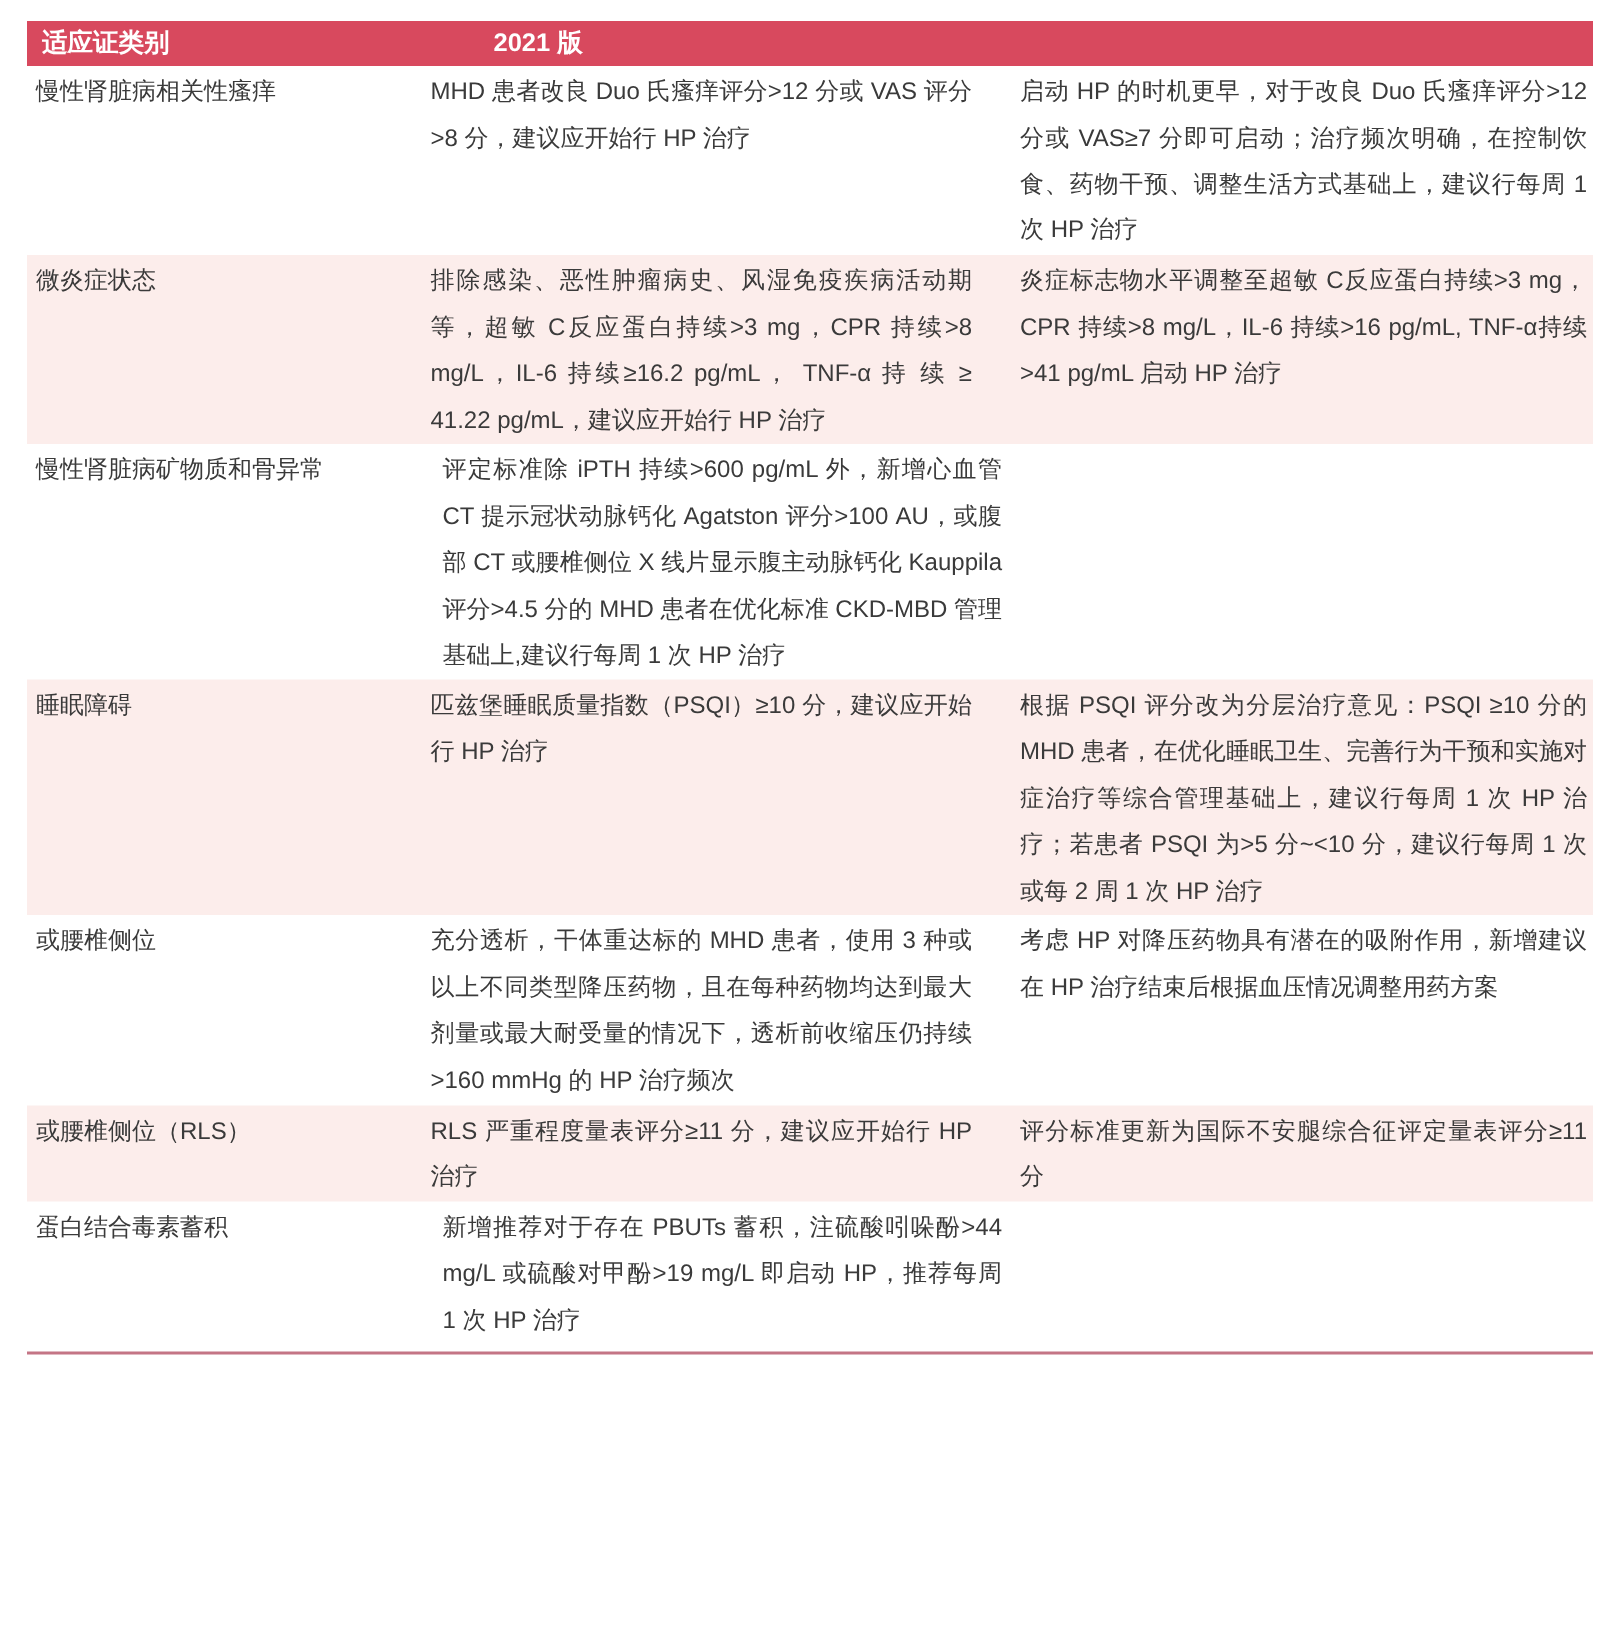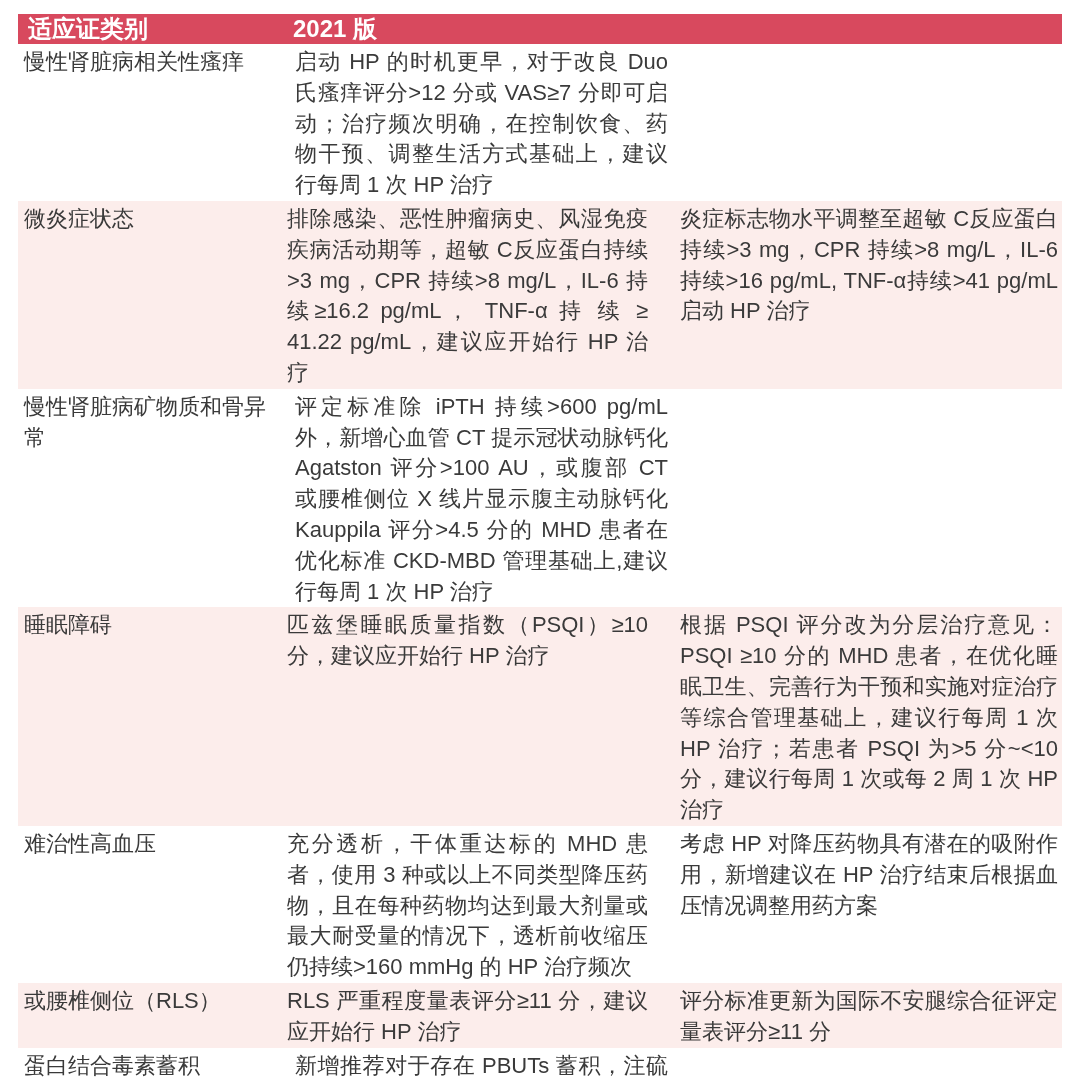--- a/index.html
+++ b/index.html
@@ -22,31 +22,31 @@
     position:absolute;
     left:18px; top:14px;
     width:1044px;
   }
   .thead{
     display:grid;
     grid-template-columns:269px 385px 390px;
     background:var(--header-bg);
     color:var(--header-text);
     font-weight:bold;
-    font-size:24px;
+    font-size:17px;
     line-height:30px;
     height:30px;
   }
   .thead .c1{padding-left:10px;}
-  .thead .c2{padding-left:6px;}
+  .thead .c2{padding-left:6px;margin-left:36px;}
   .thead .c3{padding-left:8px;}
   .row{
     display:grid;
     grid-template-columns:269px 385px 390px;
-    font-size:22px;
+    font-size:16px;
     line-height:30.8px;
   }
   .row.alt{ background:var(--alt-row-bg); }
   .row .c1{
     padding-left:6px;
     padding-right:14px;
     padding-top:3px;
   }
   .row .c2{
     padding-right:24px;
@@ -71,20 +71,21 @@
 
 <div class="table">
 
   <div class="thead">
     <div class="c1">适应证类别</div>
     <div class="c2">2021 版</div>
   </div>
 
   <div class="row">
     <div class="c1">慢性肾脏病相关性瘙痒</div>
+    <div class="c2">MHD 患者改良 Duo 氏瘙痒评分&gt;12 分或 VAS 评分&gt;8 分，建议应开始行 HP 治疗</div>
     <div class="c3">启动 HP 的时机更早，对于改良 Duo 氏瘙痒评分&gt;12 分或 VAS≥7 分即可启动；治疗频次明确，在控制饮食、药物干预、调整生活方式基础上，建议行每周 1 次 HP 治疗</div>
   </div>
 
   <div class="row alt">
     <div class="c1">微炎症状态</div>
     <div class="c2">排除感染、恶性肿瘤病史、风湿免疫疾病活动期等，超敏 C反应蛋白持续&gt;3 mg，CPR 持续&gt;8 mg/L，IL-6 持续≥16.2 pg/mL， TNF-α 持 续 ≥ 41.22 pg/mL，建议应开始行 HP 治疗</div>
     <div class="c3">炎症标志物水平调整至超敏 C反应蛋白持续&gt;3 mg，CPR 持续&gt;8 mg/L，IL-6 持续&gt;16 pg/mL, TNF-α持续&gt;41 pg/mL 启动 HP 治疗</div>
   </div>
 
   <div class="row">
@@ -92,21 +93,21 @@
     <div class="c3">评定标准除 iPTH 持续&gt;600 pg/mL 外，新增心血管 CT 提示冠状动脉钙化 Agatston 评分&gt;100 AU，或腹部 CT 或腰椎侧位 X 线片显示腹主动脉钙化 Kauppila 评分&gt;4.5 分的 MHD 患者在优化标准 CKD-MBD 管理基础上,建议行每周 1 次 HP 治疗</div>
   </div>
 
   <div class="row alt">
     <div class="c1">睡眠障碍</div>
     <div class="c2">匹兹堡睡眠质量指数（PSQI）≥10 分，建议应开始行 HP 治疗</div>
     <div class="c3">根据 PSQI 评分改为分层治疗意见：PSQI ≥10 分的 MHD 患者，在优化睡眠卫生、完善行为干预和实施对症治疗等综合管理基础上，建议行每周 1 次 HP 治疗；若患者 PSQI 为&gt;5 分~&lt;10 分，建议行每周 1 次或每 2 周 1 次 HP 治疗</div>
   </div>
 
   <div class="row">
-    <div class="c1">难治性高血压</div>
+    <div class="c1">或腰椎侧位</div>
     <div class="c2">充分透析，干体重达标的 MHD 患者，使用 3 种或以上不同类型降压药物，且在每种药物均达到最大剂量或最大耐受量的情况下，透析前收缩压仍持续&gt;160 mmHg 的 HP 治疗频次</div>
     <div class="c3">考虑 HP 对降压药物具有潜在的吸附作用，新增建议在 HP 治疗结束后根据血压情况调整用药方案</div>
   </div>
 
   <div class="row alt">
     <div class="c1">或腰椎侧位（RLS）</div>
     <div class="c2">RLS 严重程度量表评分≥11 分，建议应开始行 HP 治疗</div>
     <div class="c3">评分标准更新为国际不安腿综合征评定量表评分≥11 分</div>
   </div>
 

